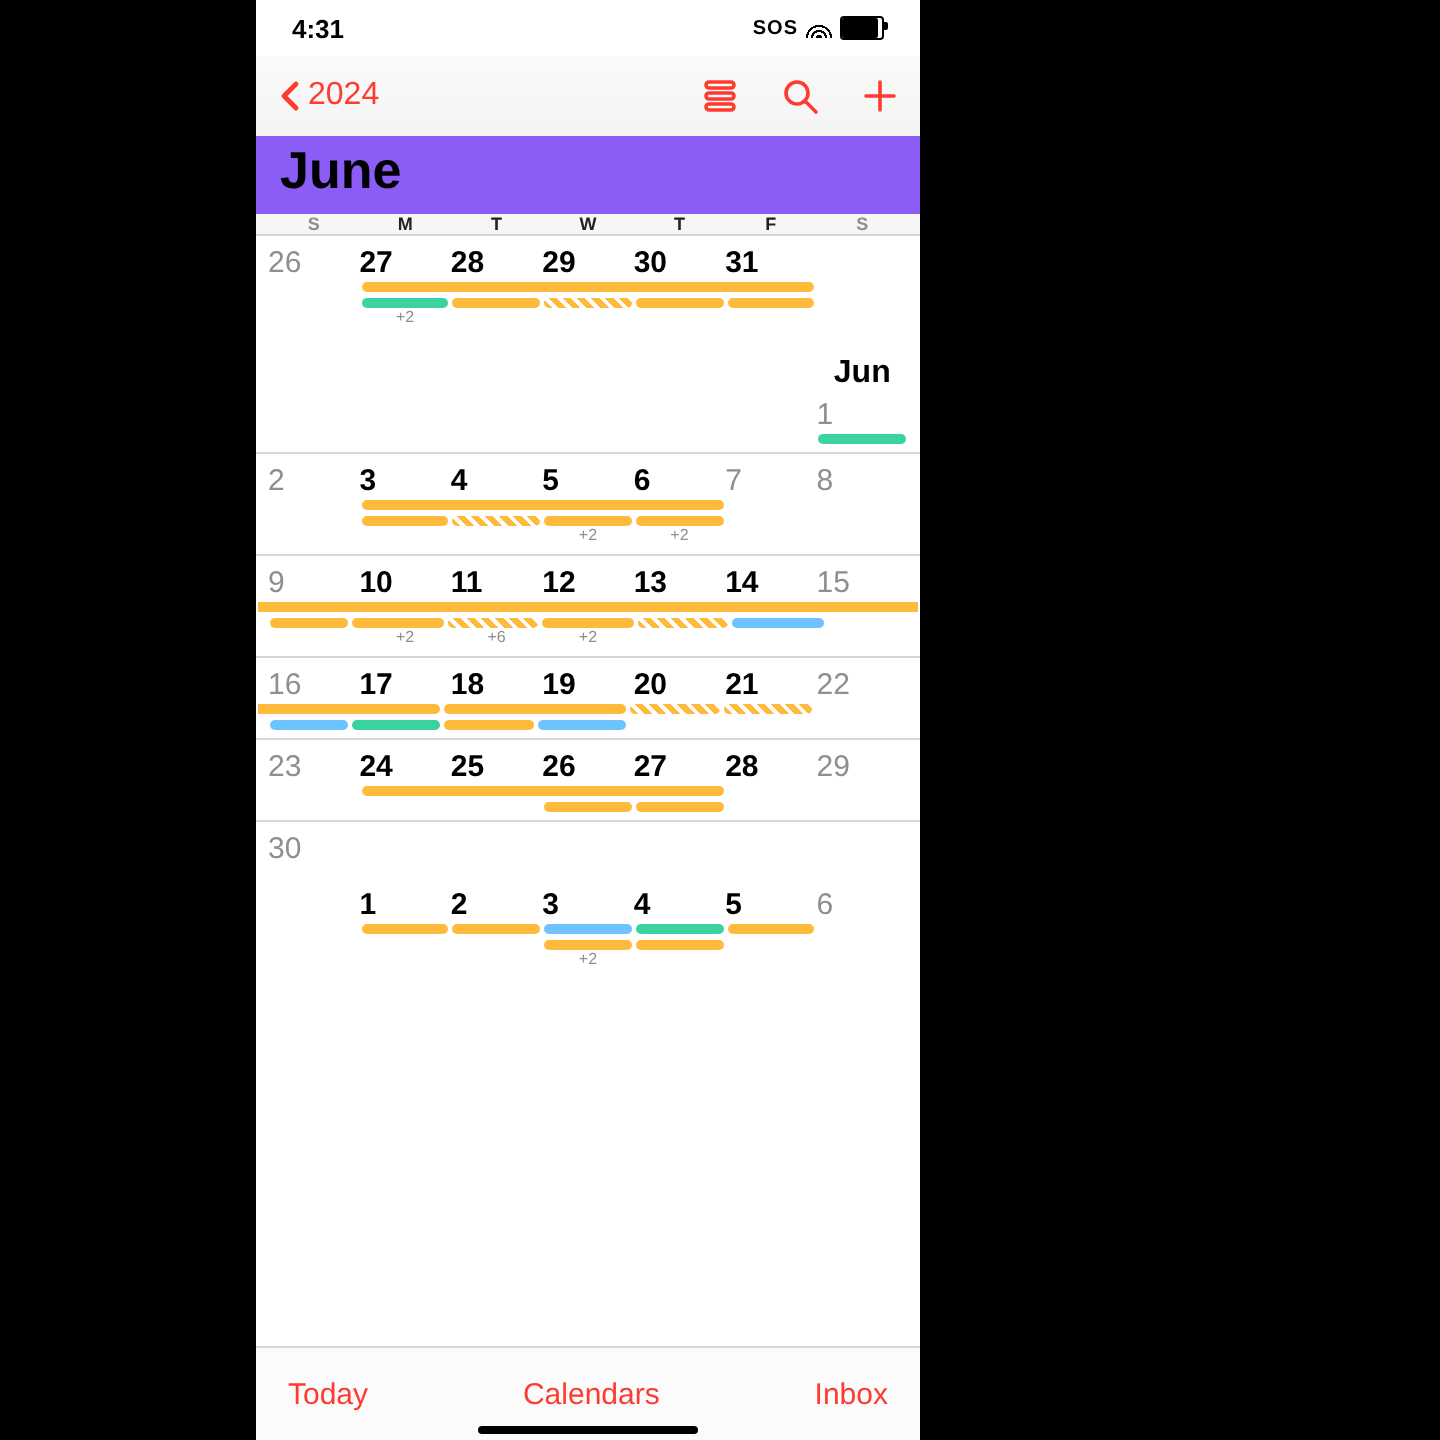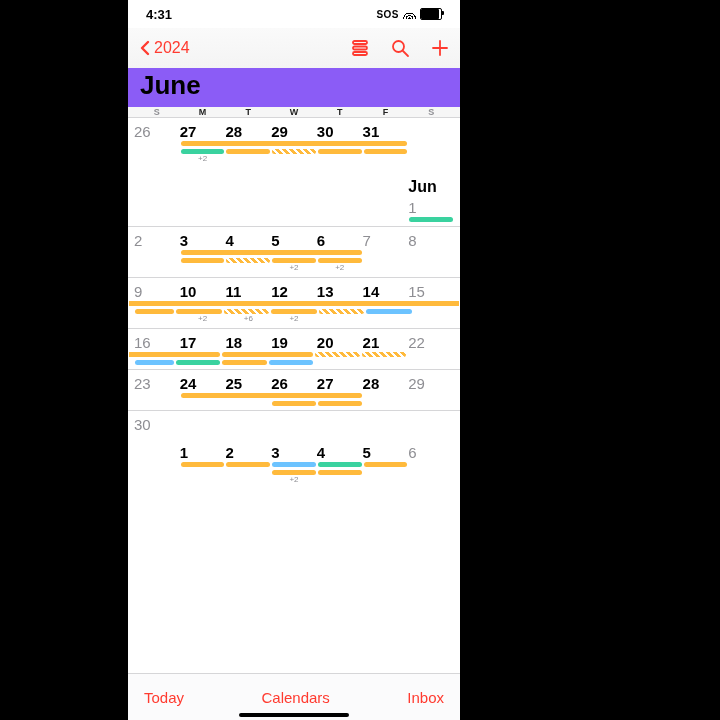--- a/index.html
+++ b/index.html
@@ -36,21 +36,21 @@
   .iconb path,.iconb circle,.iconb line,.iconb rect{stroke:var(--red);stroke-width:1.8;fill:none;stroke-linecap:round;}
   
   .title{font-size:26px;font-weight:700;padding:2px 12px 6px;background:#8b5cf6;}
   
   .dows{display:grid;grid-template-columns:repeat(7,1fr);text-align:center;font-size:9px;font-weight:600;color:#222;padding:0 6px;background:#f6f6f6;}
   .dows span.wknd{color:var(--muted);}
   
   .scroll{flex:1;overflow:hidden;}
   .week{border-top:1px solid var(--hairline);padding:2px 6px 4px;}
   .monthlbl{display:grid;grid-template-columns:repeat(7,1fr);}
-  .monthlbl span{font-size:16px;font-weight:700;padding-top:4px;}
+  .monthlbl span{font-size:16px;font-weight:700;text-align:center;padding-top:4px;}
   .days{display:grid;grid-template-columns:repeat(7,1fr);text-align:left;}
   .days span{font-size:15px;font-weight:600;padding:4px 0 1px;line-height:1;}
   .days span.out{color:var(--muted);font-weight:500;}
   .bars{display:grid;grid-template-columns:repeat(7,1fr);grid-auto-rows:6px;gap:2px 0;align-items:center;}
   .bars>div{height:5px;margin:0 1px;border-radius:3px;}
   .b-o{background:var(--orange);}
   .b-g{background:var(--green);}
   .b-b{background:var(--blue);}
   .b-s{background:repeating-linear-gradient(45deg,var(--orange) 0 3px,#fff 3px 5px);}
   .more{height:auto;display:grid;grid-template-columns:repeat(7,1fr);text-align:center;}

